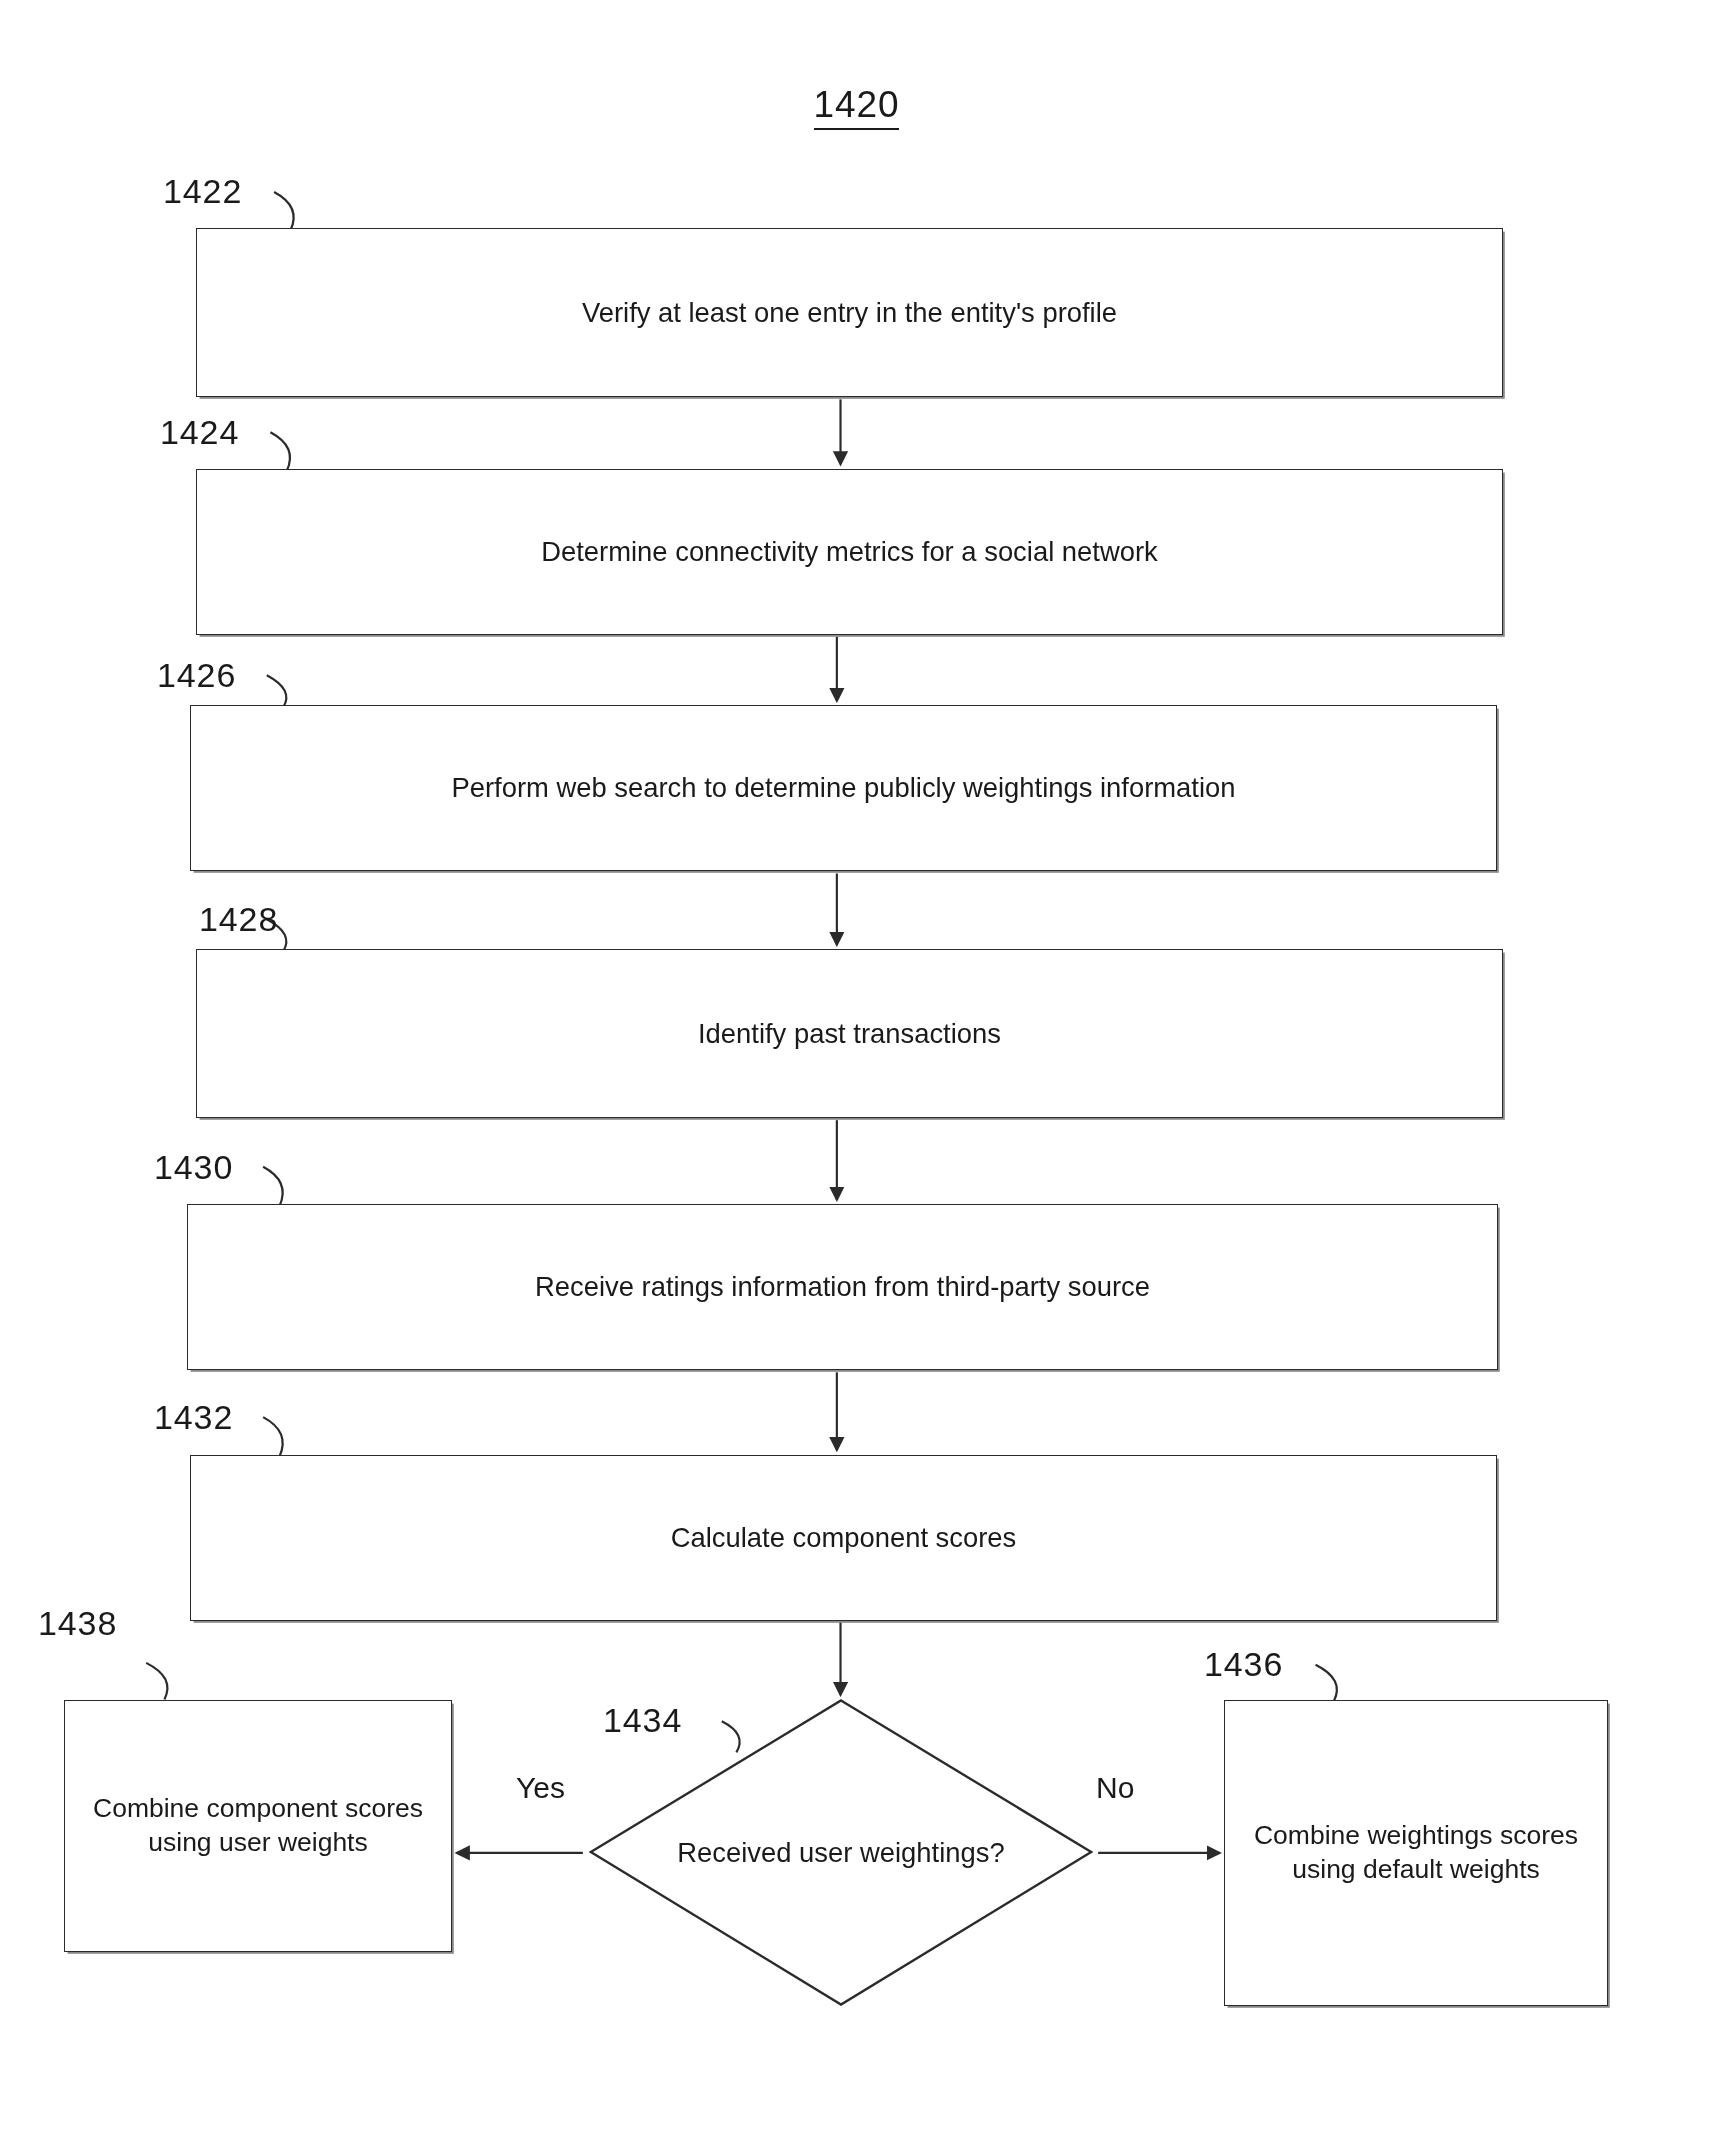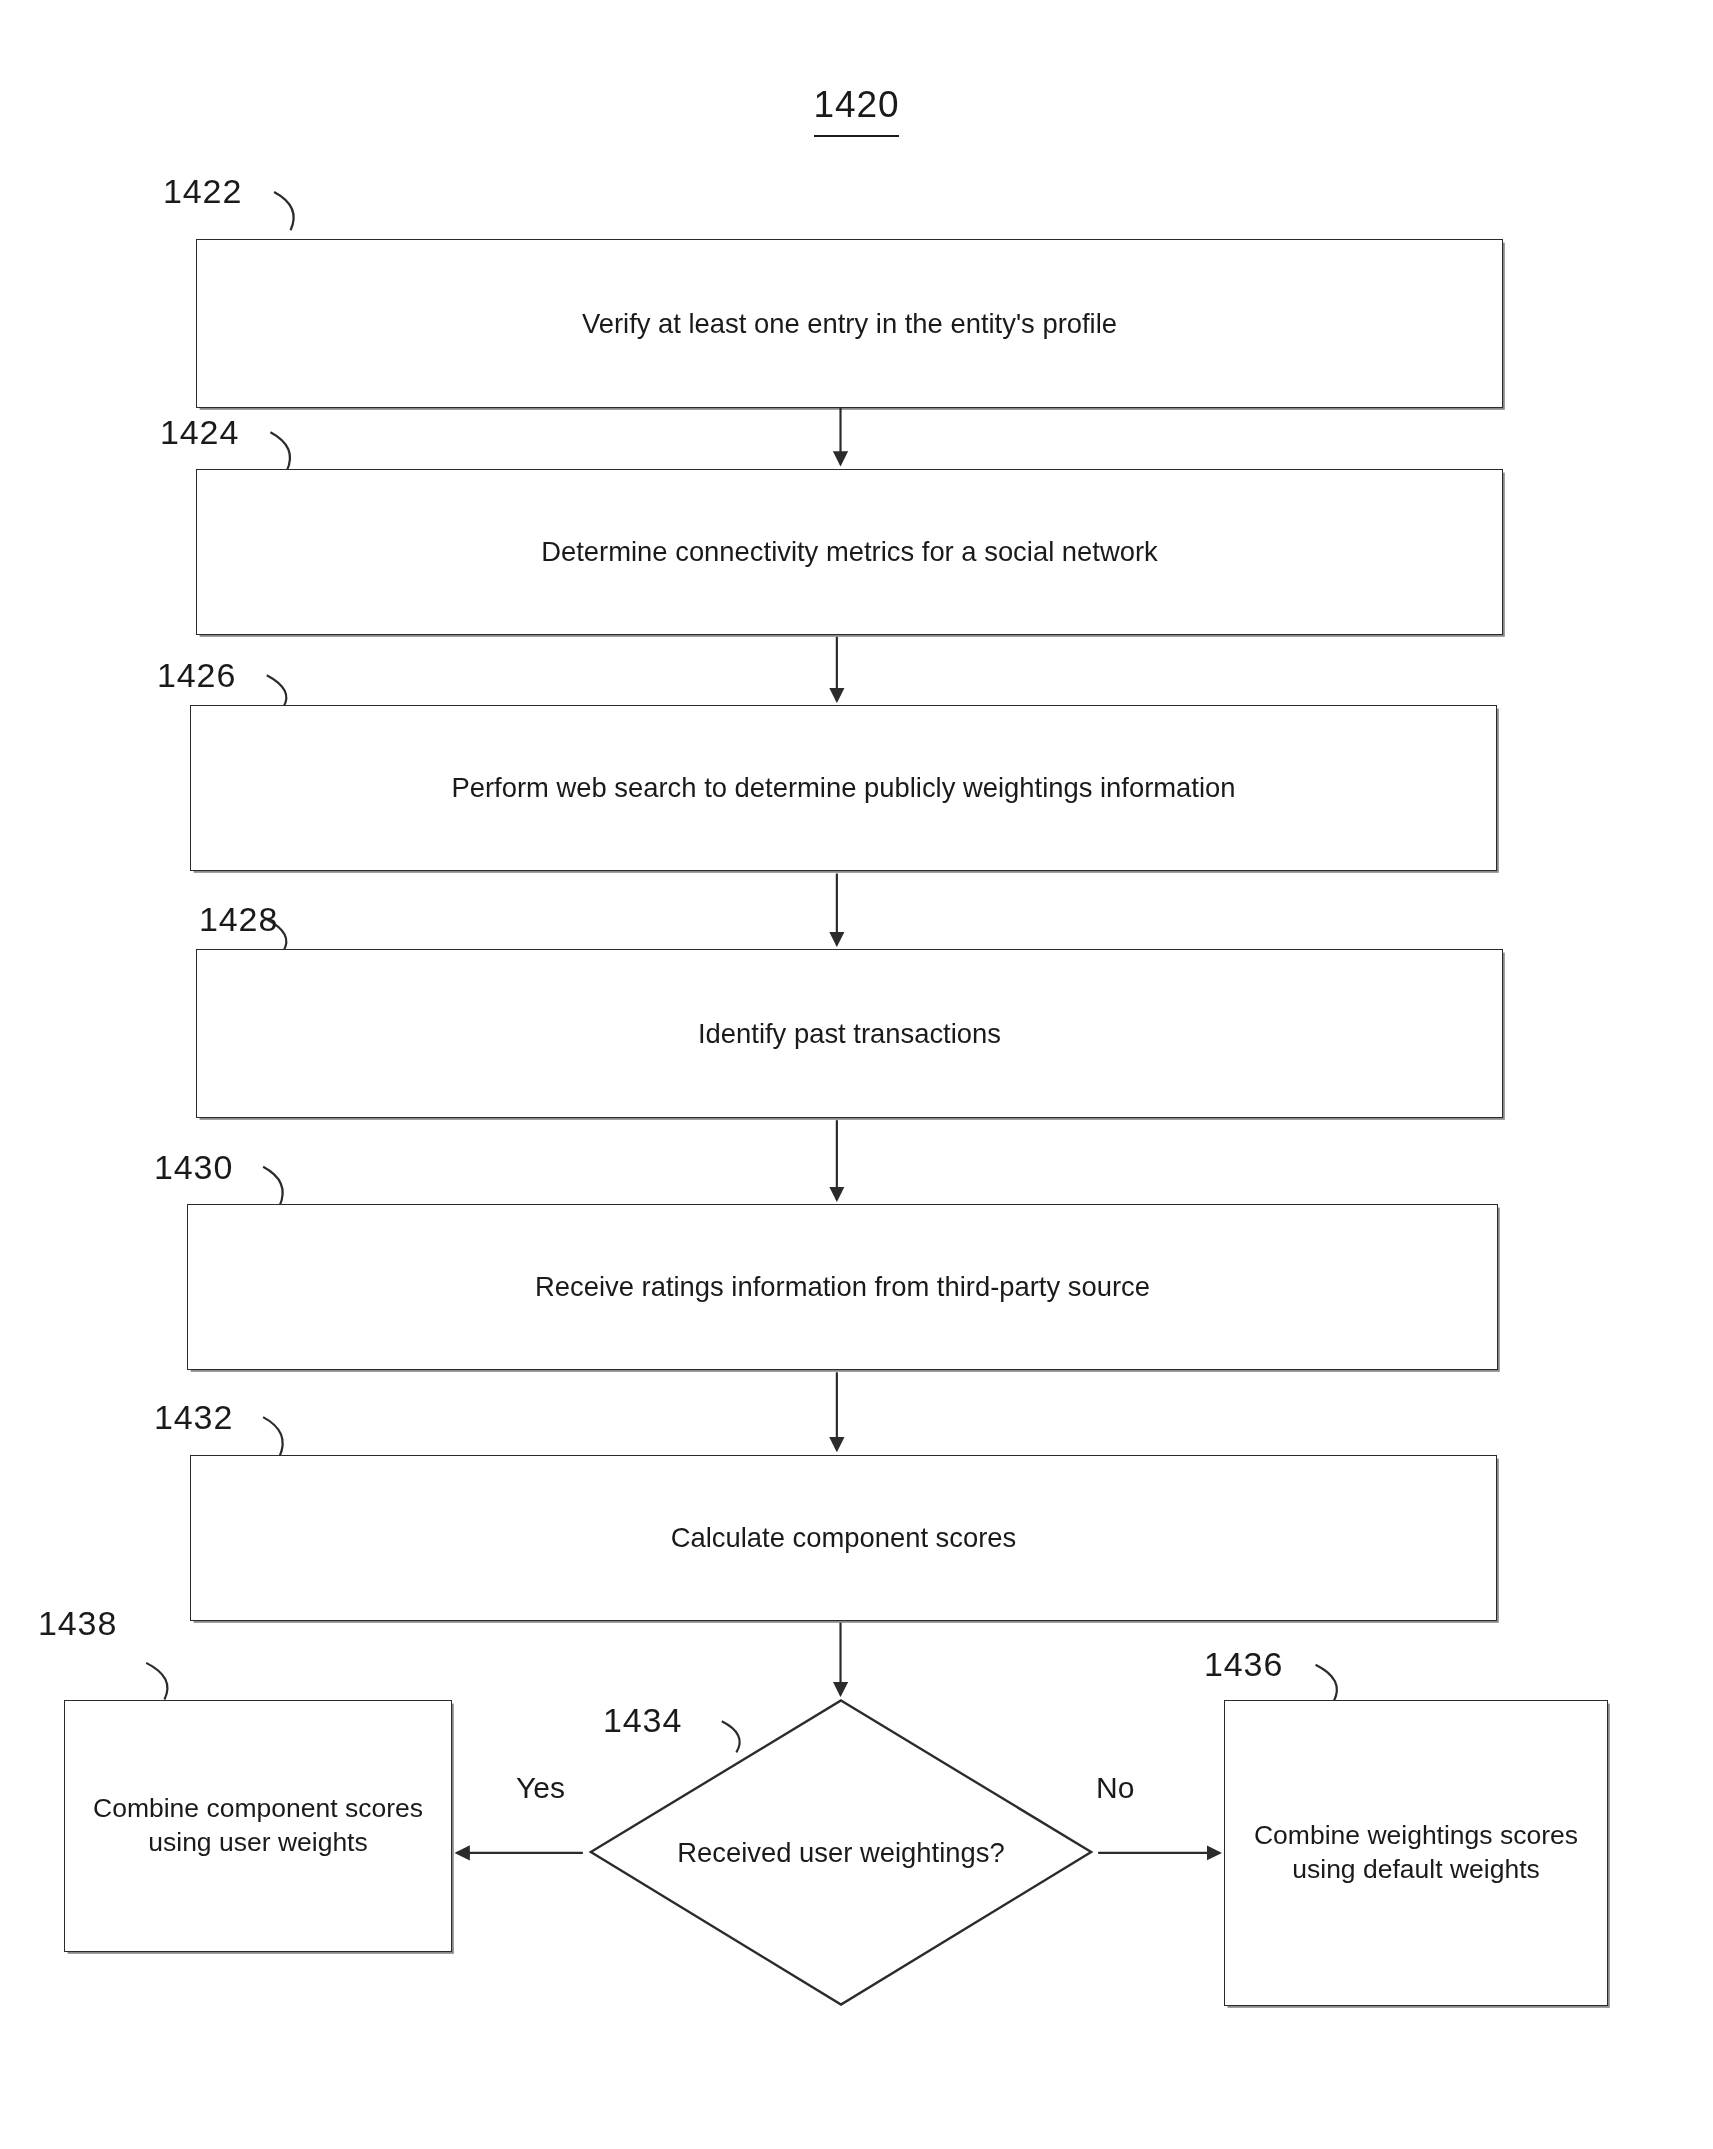--- a/index.html
+++ b/index.html
@@ -29,41 +29,41 @@
     left: 0;
     top: 84px;
     width: 1713px;
     text-align: center;
     font-size: 37px;
     letter-spacing: 0.9px;
     color: #1a1a1a;
   }
   .fig-number span {
     border-bottom: 2.7px solid #1a1a1a;
-    padding-bottom: 10px;
+    padding-bottom: 3px;
   }
 
   
   .node {
     position: absolute;
     box-sizing: border-box;
     border: 1.8px solid #2b2b2b;
     background: #ffffff;
     display: flex;
     align-items: center;
     justify-content: center;
     text-align: center;
     font-size: 27.4px;
     line-height: 1.28;
     color: #1a1a1a;
     padding: 5.5px 20px;
     box-shadow: 2.7px 2.7px 0 -0.9px rgba(40,40,40,0.55);
   }
 
-  .node-1422 { left: 196px; top: 228px;  width: 1307px; height: 169px; margin-top: 11px; }
+  .node-1422 { left: 196px; top: 228px;  width: 1307px; height: 169px; }
   .node-1424 { left: 196px; top: 469px;  width: 1307px; height: 166px; }
   .node-1426 { left: 190px; top: 705px;  width: 1307px; height: 166px; }
   .node-1428 { left: 196px; top: 949px; width: 1307px; height: 169px; }
   .node-1430 { left: 187px; top: 1204px; width: 1311px; height: 166px; }
   .node-1432 { left: 190px; top: 1455px; width: 1307px; height: 166px; }
 
   .node-1438 {
     left: 64px; top: 1700px; width: 388px; height: 252px;
     font-size: 26.5px; padding: 5.5px 14.6px;
   }

